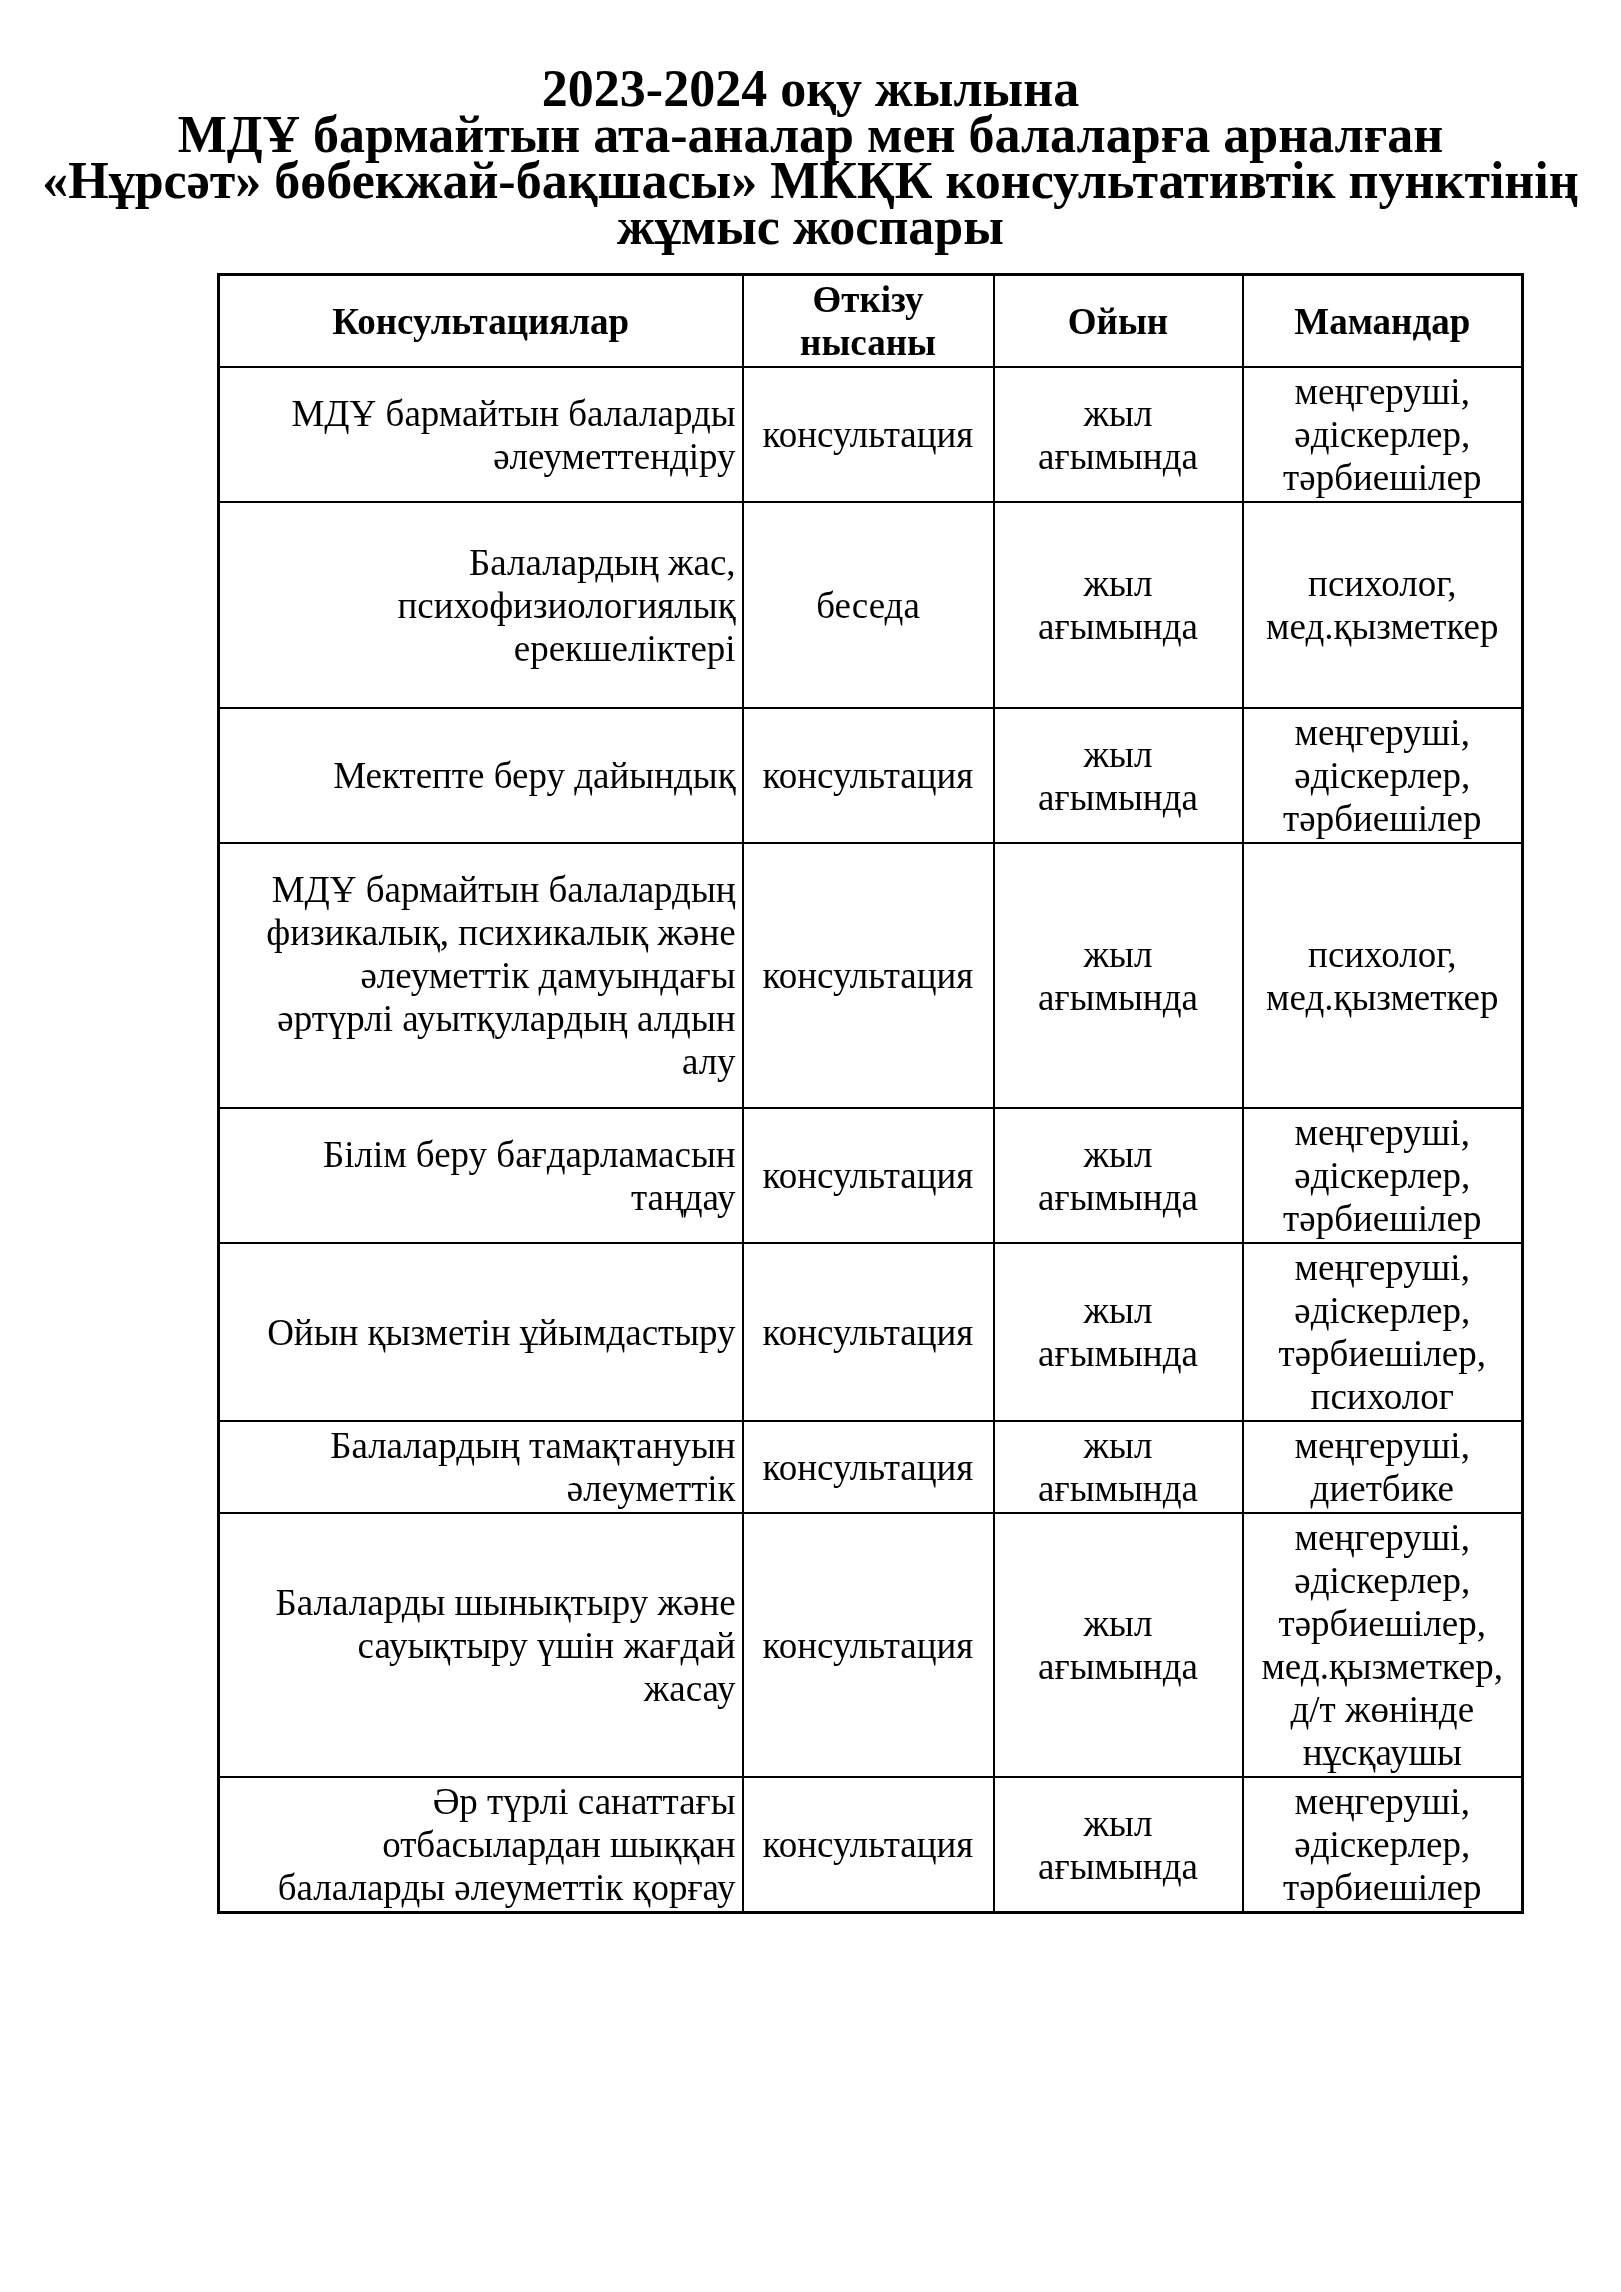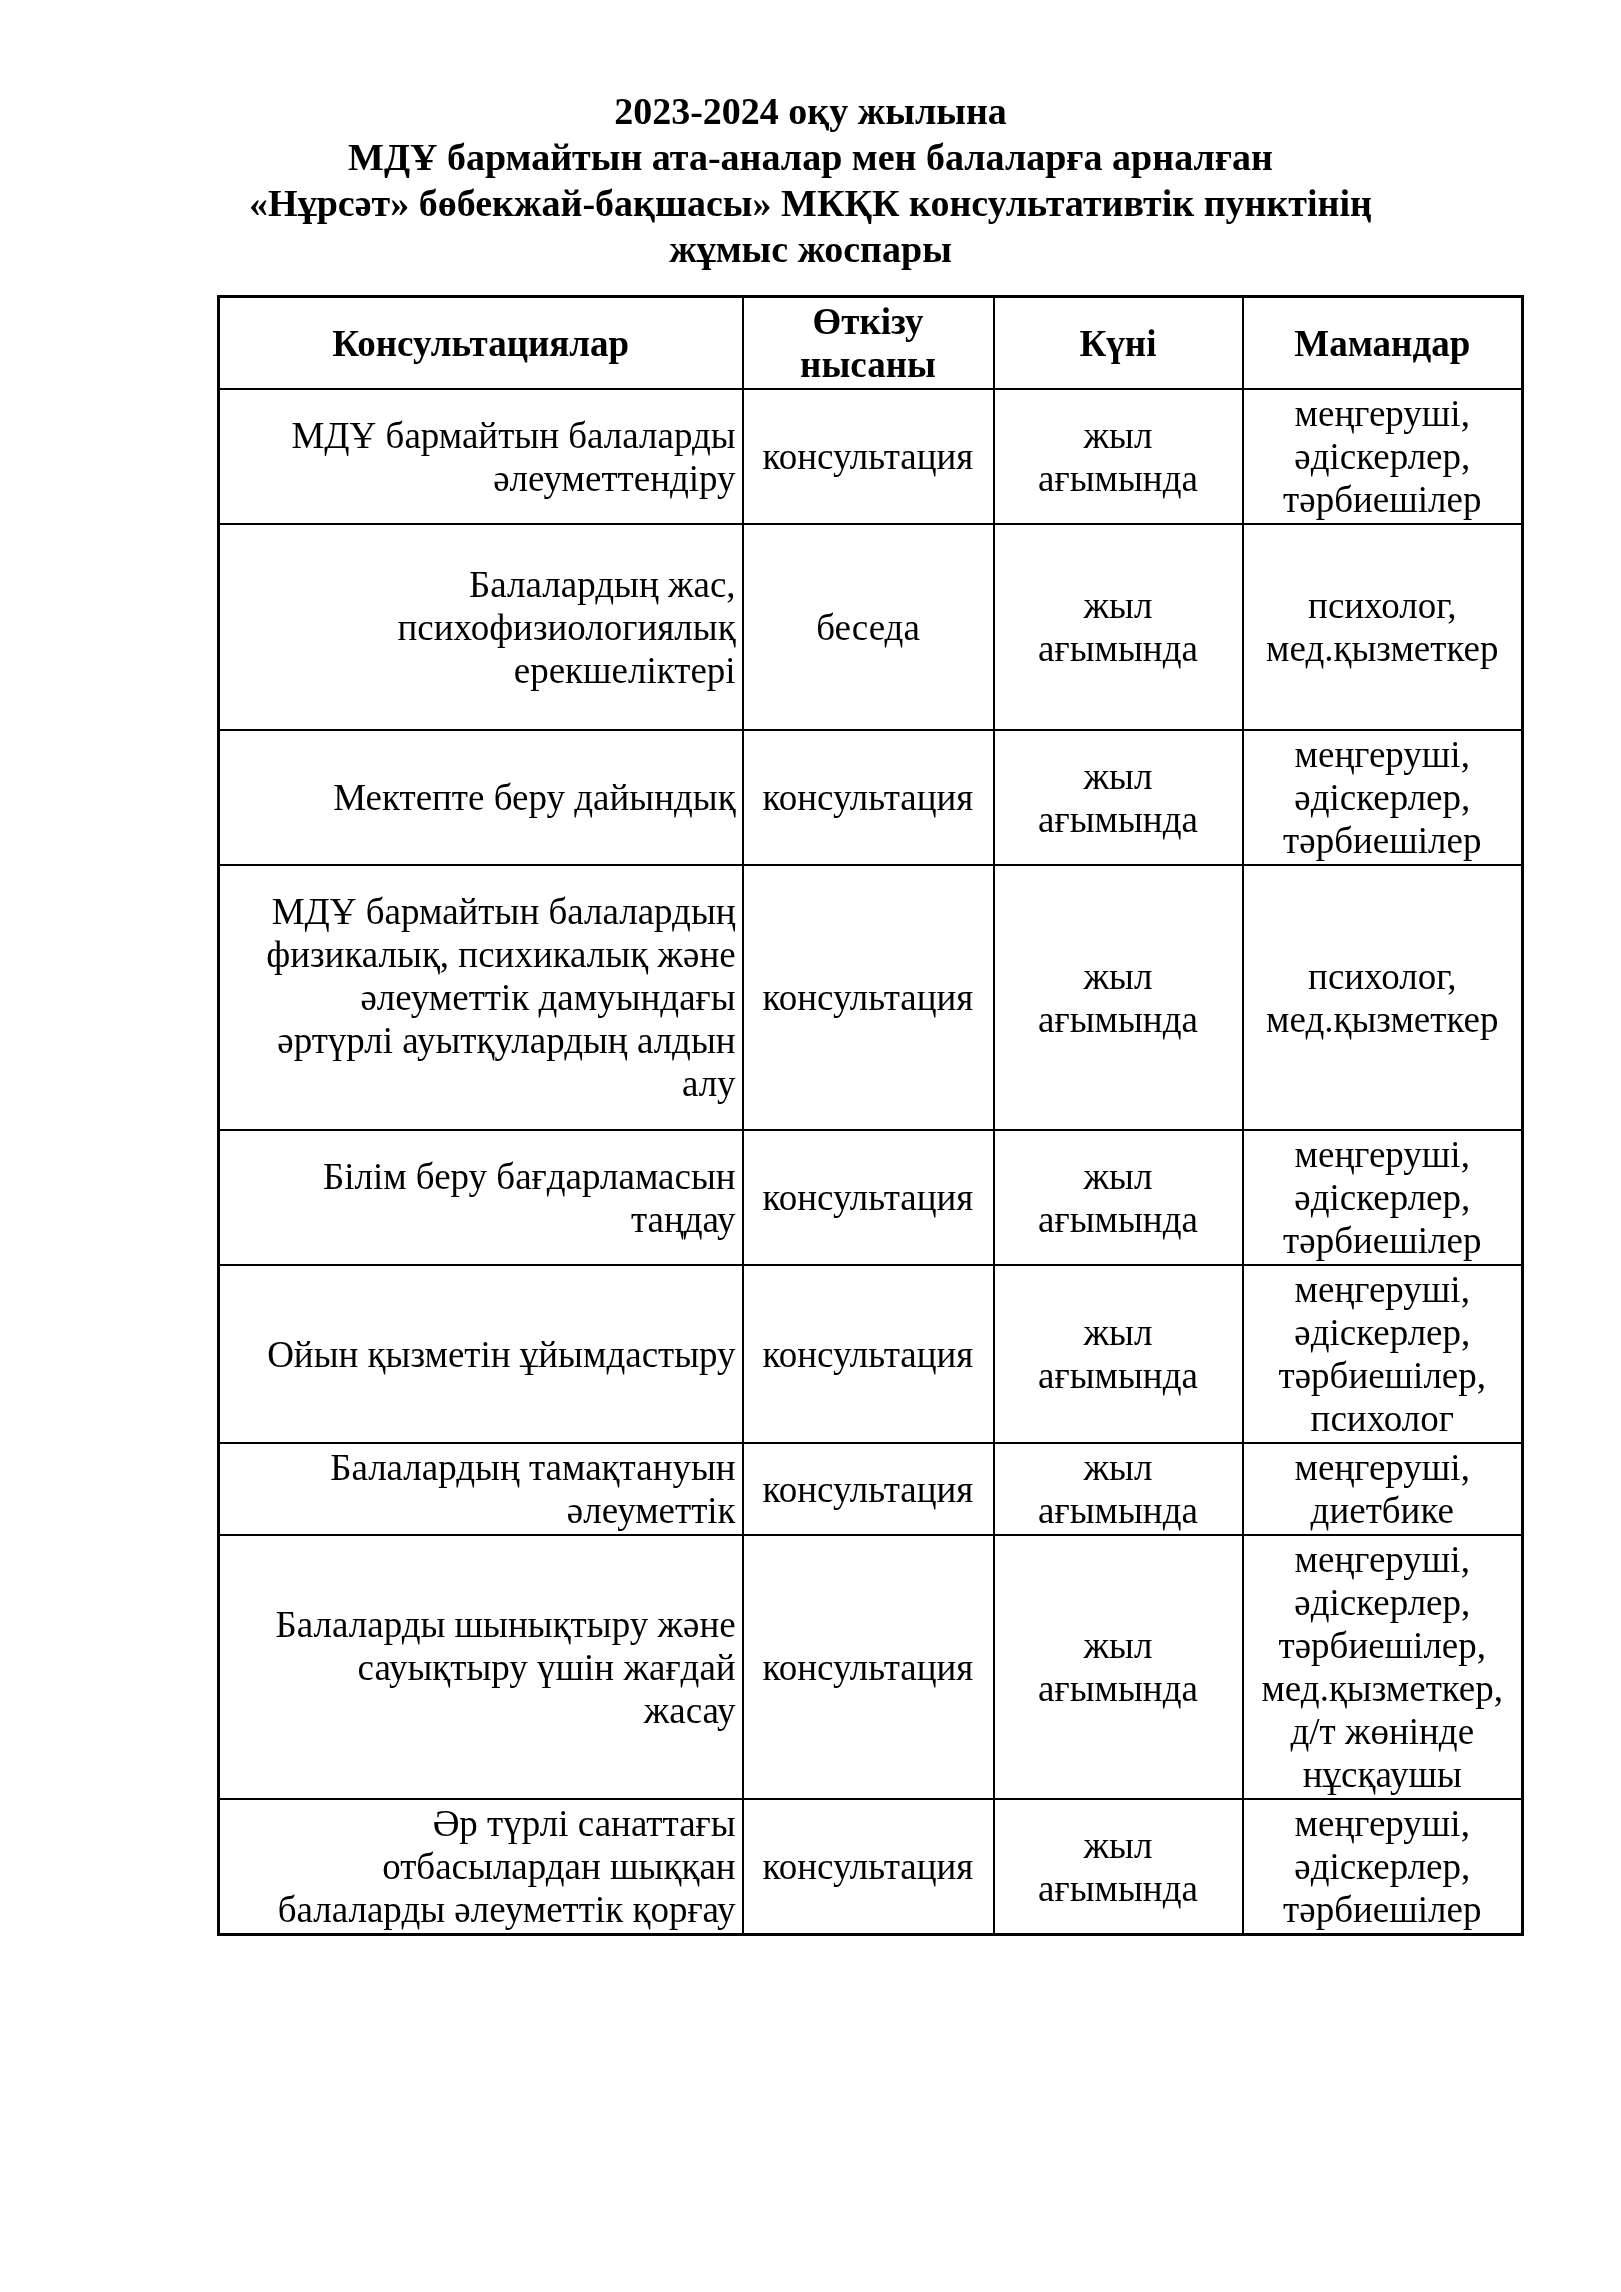--- a/index.html
+++ b/index.html
@@ -6,24 +6,24 @@
   .page {
     position: relative;
     width: 1621px;
     height: 2293px;
     background: #ffffff;
     color: #000000;
     font-family: "Liberation Serif", serif;
     overflow: hidden;
   }
   .title-block {
-    padding-top: 88px;
+    padding-top: 66px;
     text-align: center;
     font-weight: bold;
-    font-size: 38px;
+    font-size: 52px;
     line-height: 46px;
   }
   table.plan {
     border-collapse: collapse;
     table-layout: fixed;
     width: 1305px;
     margin: 23px 0 0 217px;
     border: 3.9px solid #000;
   }
   col.c-consultation { width: 524px; }
@@ -73,21 +73,21 @@
       <col class="c-consultation">
       <col class="c-form">
       <col class="c-date">
       <col class="c-specialists">
     </colgroup>
     <thead>
       <tr>
         <th>Консультациялар</th>
         <th>Өткізу
 нысаны</th>
-        <th>Күні</th>
+        <th>Ойын</th>
         <th>Мамандар</th>
       </tr>
     </thead>
     <tbody id="rows">
         <tr>
           <td class="col-consultation">МДҰ бармайтын балаларды
 әлеуметтендіру</td>
           <td class="col-form">консультация</td>
           <td class="col-date">жыл
 ағымында</td>

